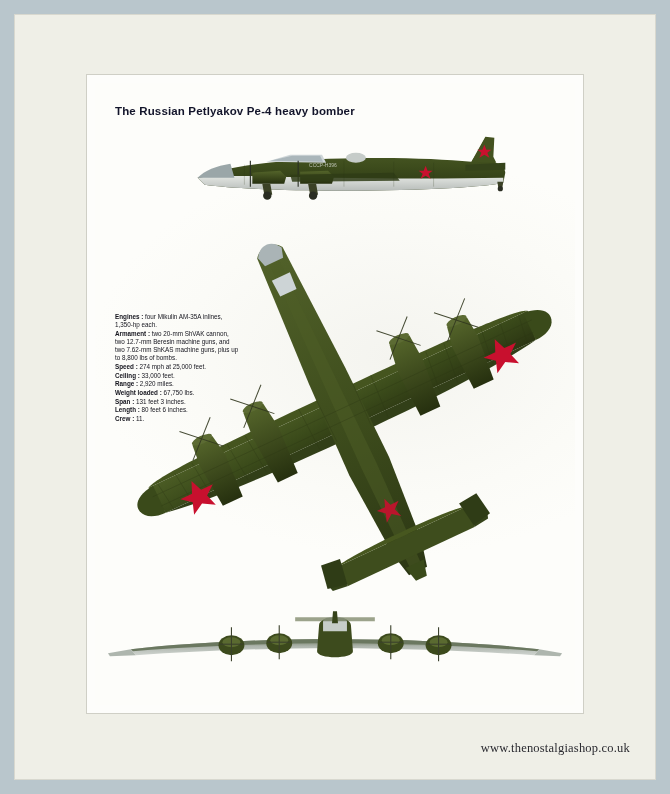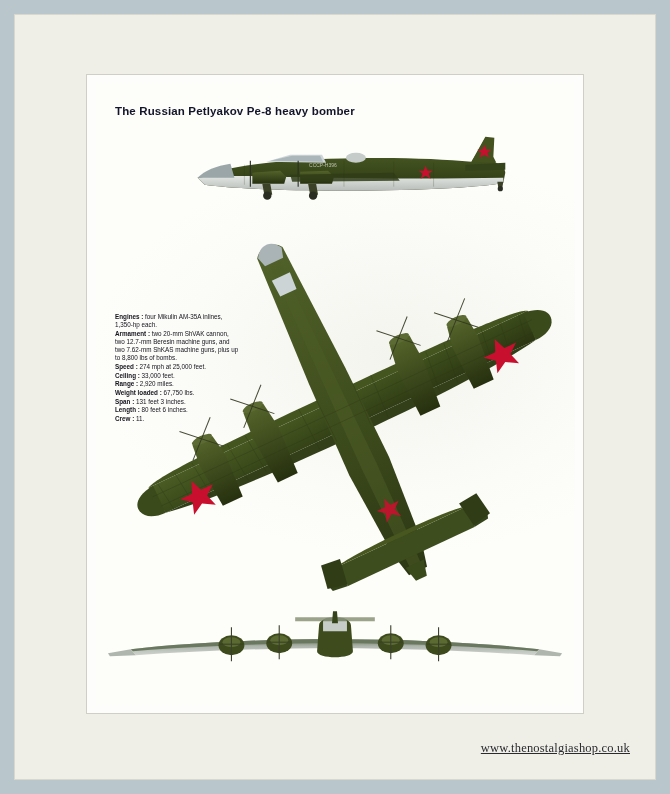--- a/index.html
+++ b/index.html
@@ -88,21 +88,20 @@
   }
 
   .watermark {
     position: absolute;
     right: 26px;
     bottom: 24px;
     font-size: 12.5px;
     color: #2a2a30;
     font-family: "Liberation Serif", serif;
     letter-spacing: 0.2px;
-    text-decoration: underline;
   }
 
   
   .art {
     position: absolute;
     left: 0; top: 0;
     width: 100%;
     height: 100%;
     pointer-events: none;
   }
@@ -119,21 +118,21 @@
 <body>
 
 <div class="frame-outer">
   <div class="mount">
 
     <div class="print-window">
       <div class="print-inner">
 
         <div class="sky"></div>
 
-        <div class="title">The Russian Petlyakov Pe-8 heavy bomber</div>
+        <div class="title">The Russian Petlyakov Pe-4 heavy bomber</div>
 
         <svg class="art" viewBox="0 0 482 624" preserveAspectRatio="none">
           <defs>
             <linearGradient id="gTop" x1="0" y1="0" x2="0" y2="1">
               <stop offset="0%" stop-color="#52622a"></stop>
               <stop offset="55%" stop-color="#3d4c1c"></stop>
               <stop offset="100%" stop-color="#2c3714"></stop>
             </linearGradient>
             <linearGradient id="gWing" x1="0" y1="0" x2="1" y2="1">
               <stop offset="0%" stop-color="#4b5c24"></stop>

